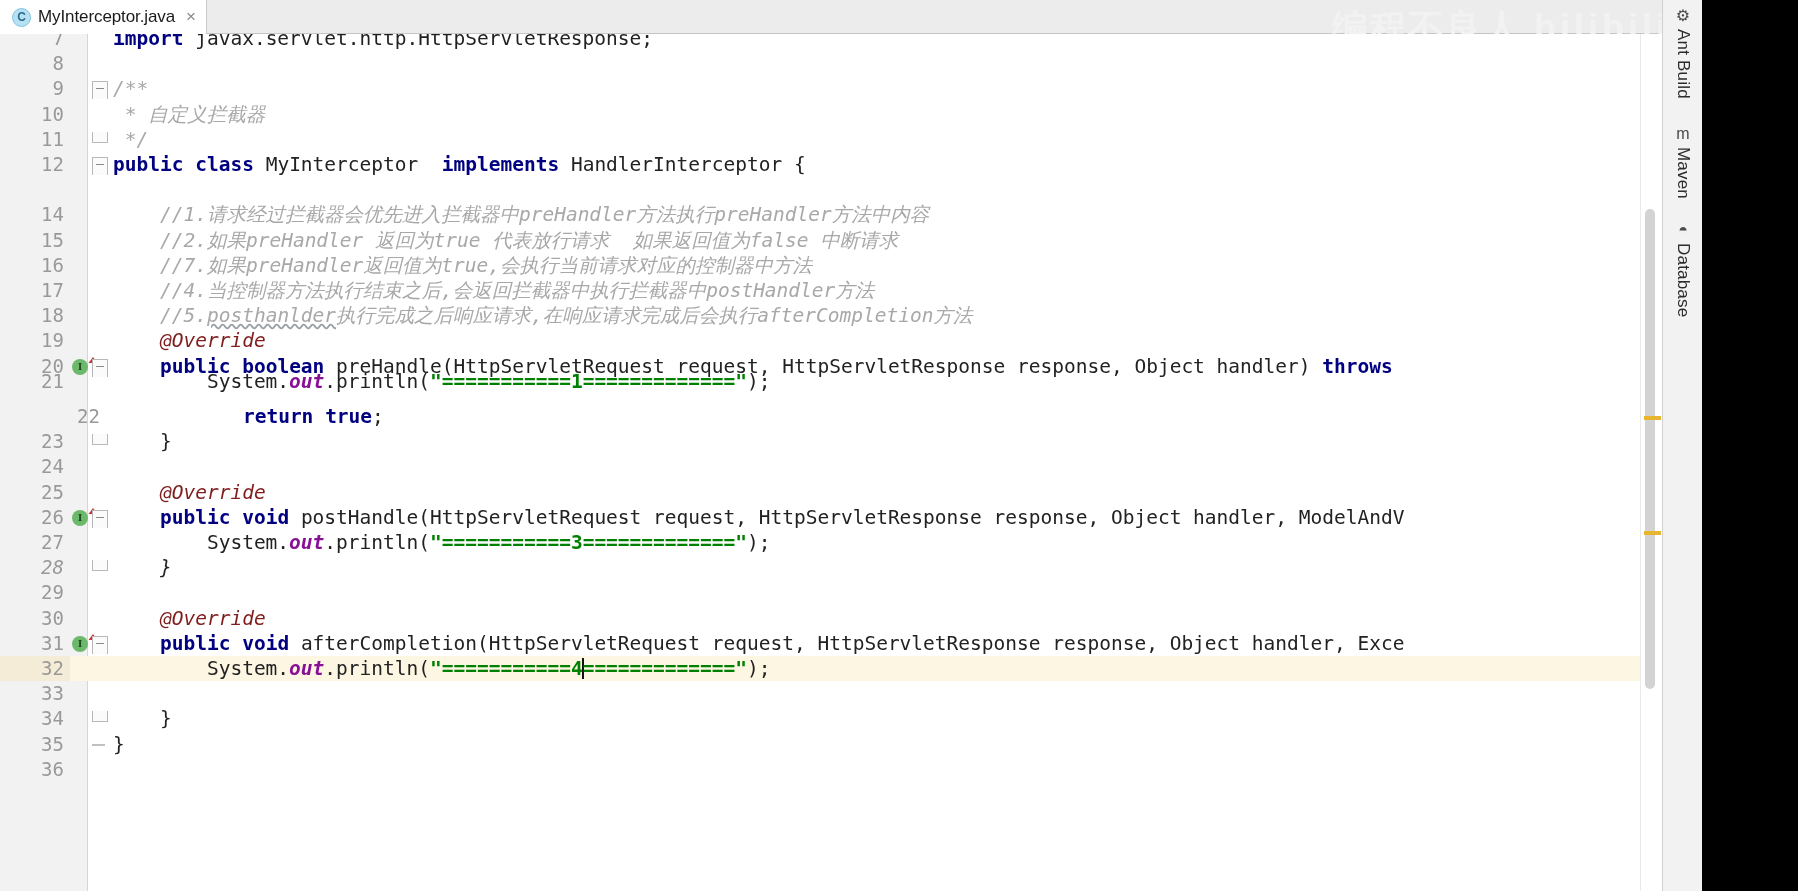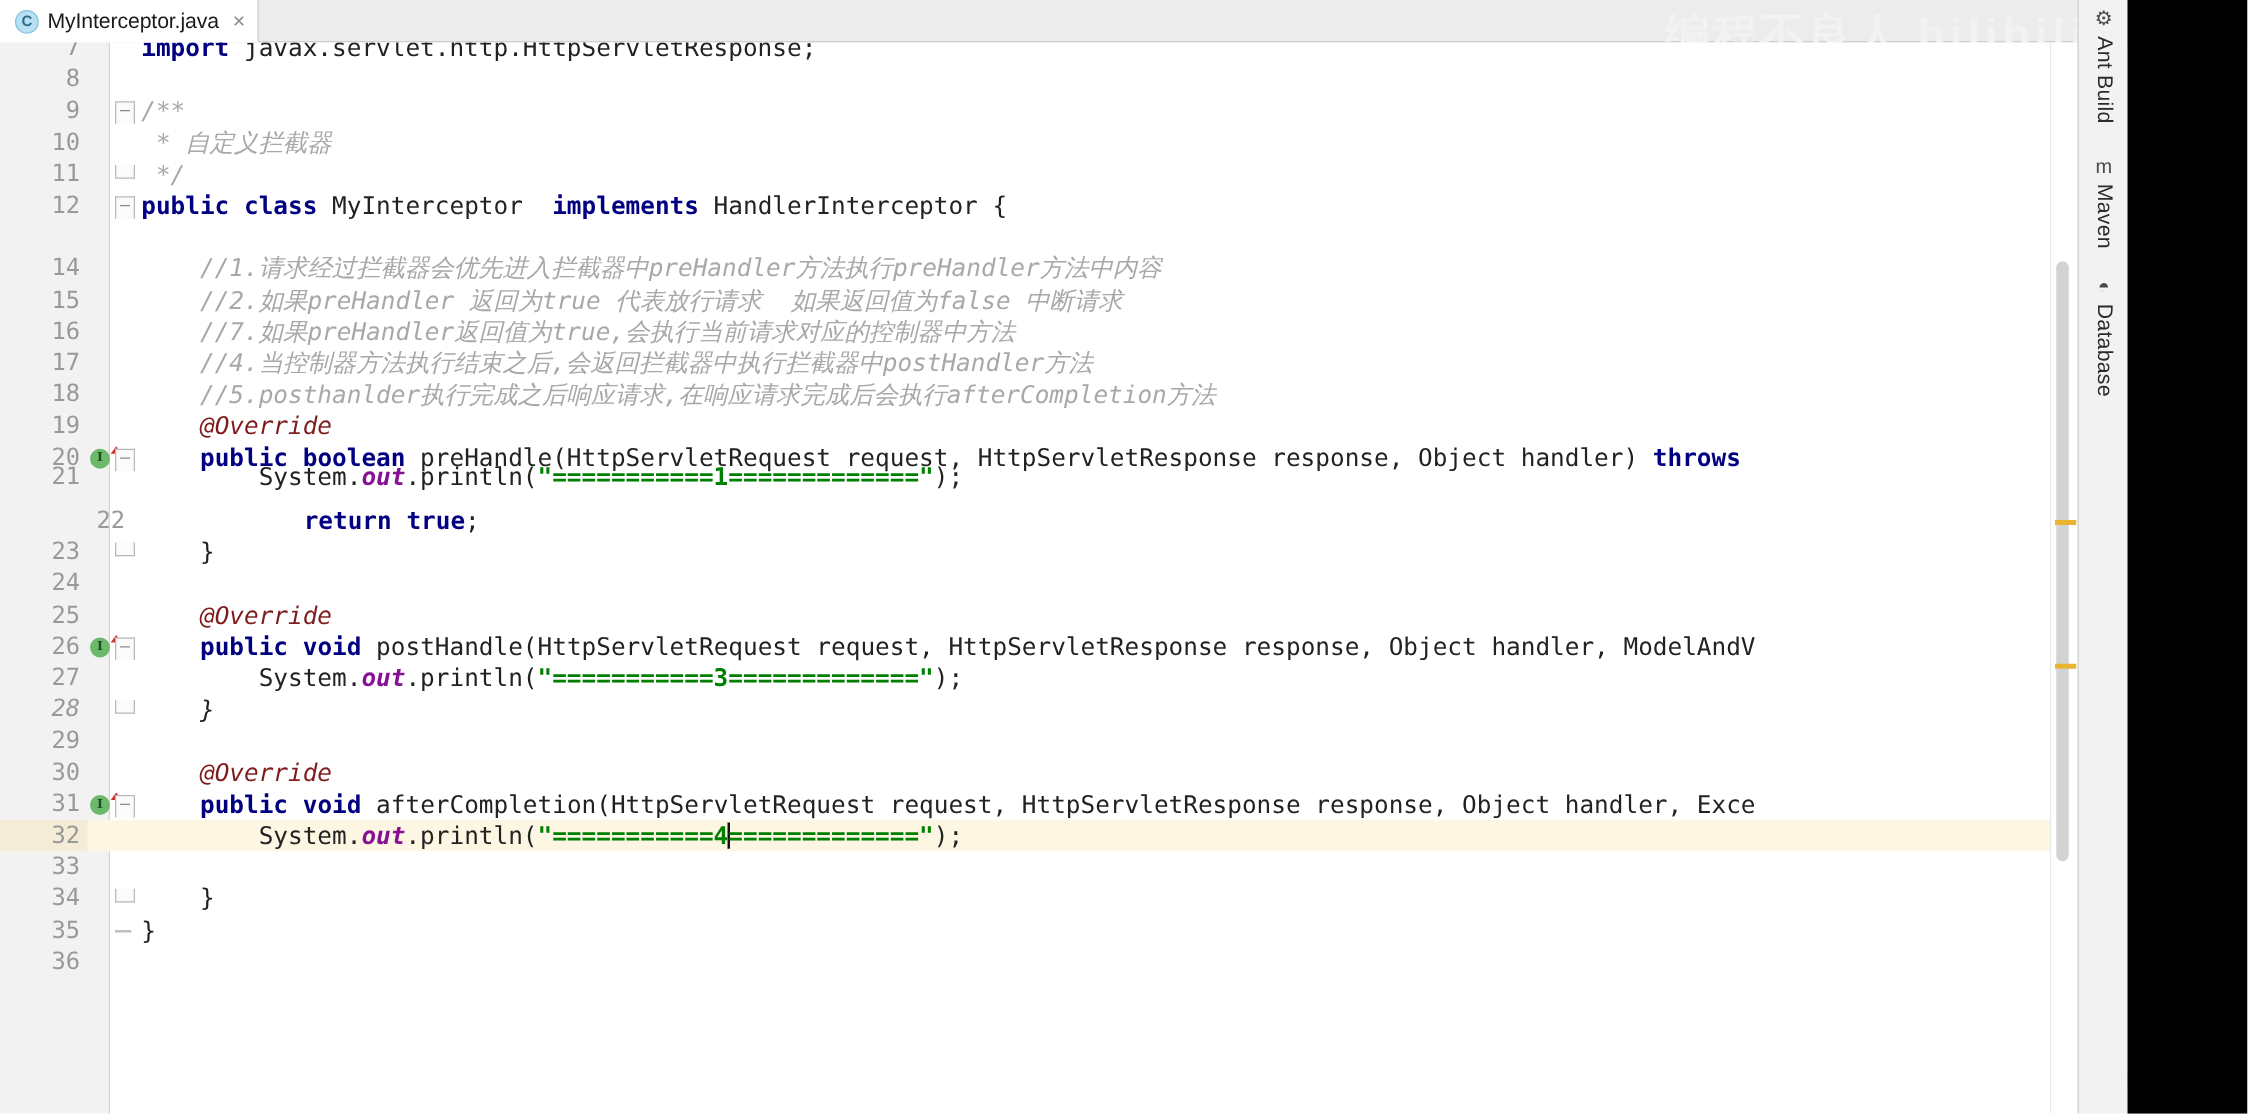--- a/index.html
+++ b/index.html
@@ -112,21 +112,21 @@
     color:#222222;
     white-space:pre;
   }
 
   
   .kw   { color:#000080; font-weight:bold; }
   .str  { color:#008000; font-weight:bold; }
   .cmt  { color:#a8a8a8; font-style:italic; }
   .ann  { color:#7f1d1d;font-style:italic; }
   .fld  { color:#871094; font-style:italic; font-weight:bold; }
-  .typo { text-decoration-style: wavy; text-decoration-color:#9aa0a6; }
+  .typo { text-decoration: underline; text-decoration-style: wavy; text-decoration-color:#9aa0a6; }
 
   .caret {
     display:inline-block; width:2px; height:21px; background:#111;
     vertical-align:-4px; margin:0 -1px;
   }
 
   
   .stripe {
     position:absolute; left:1640px; top:34px; width:22px; height:857px;
     background:#ffffff; border-left:1px solid #eaeaea;

